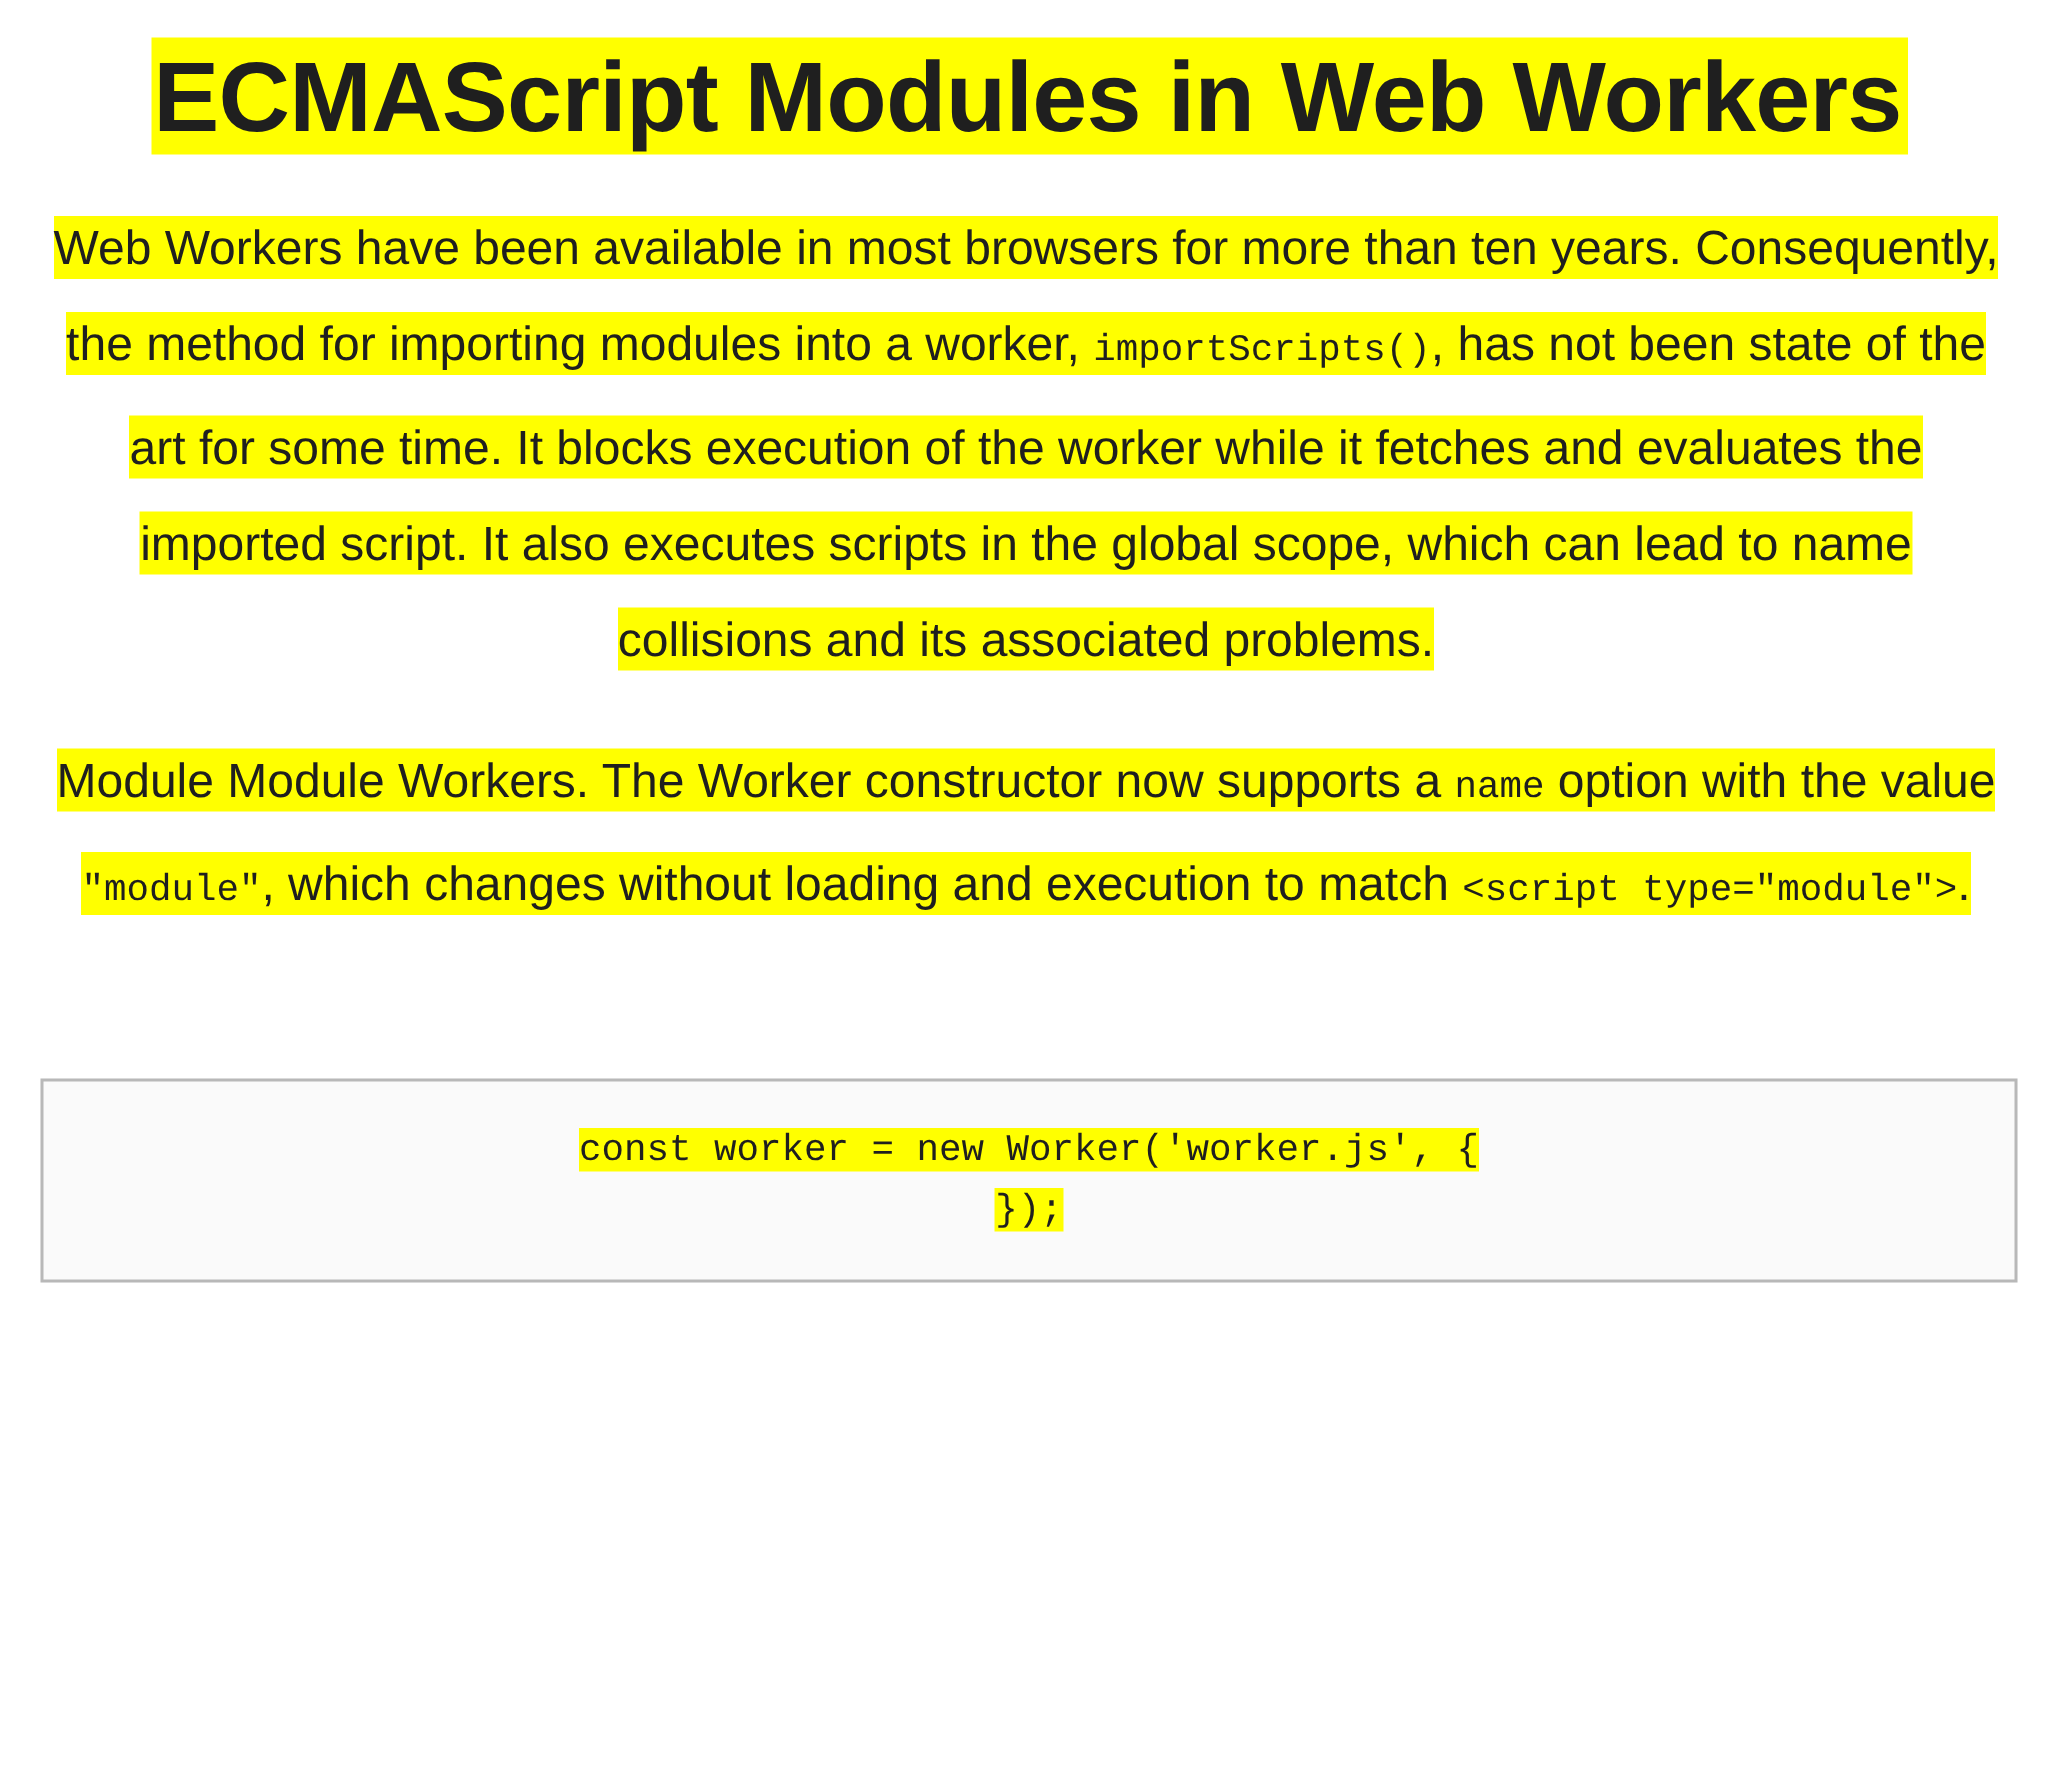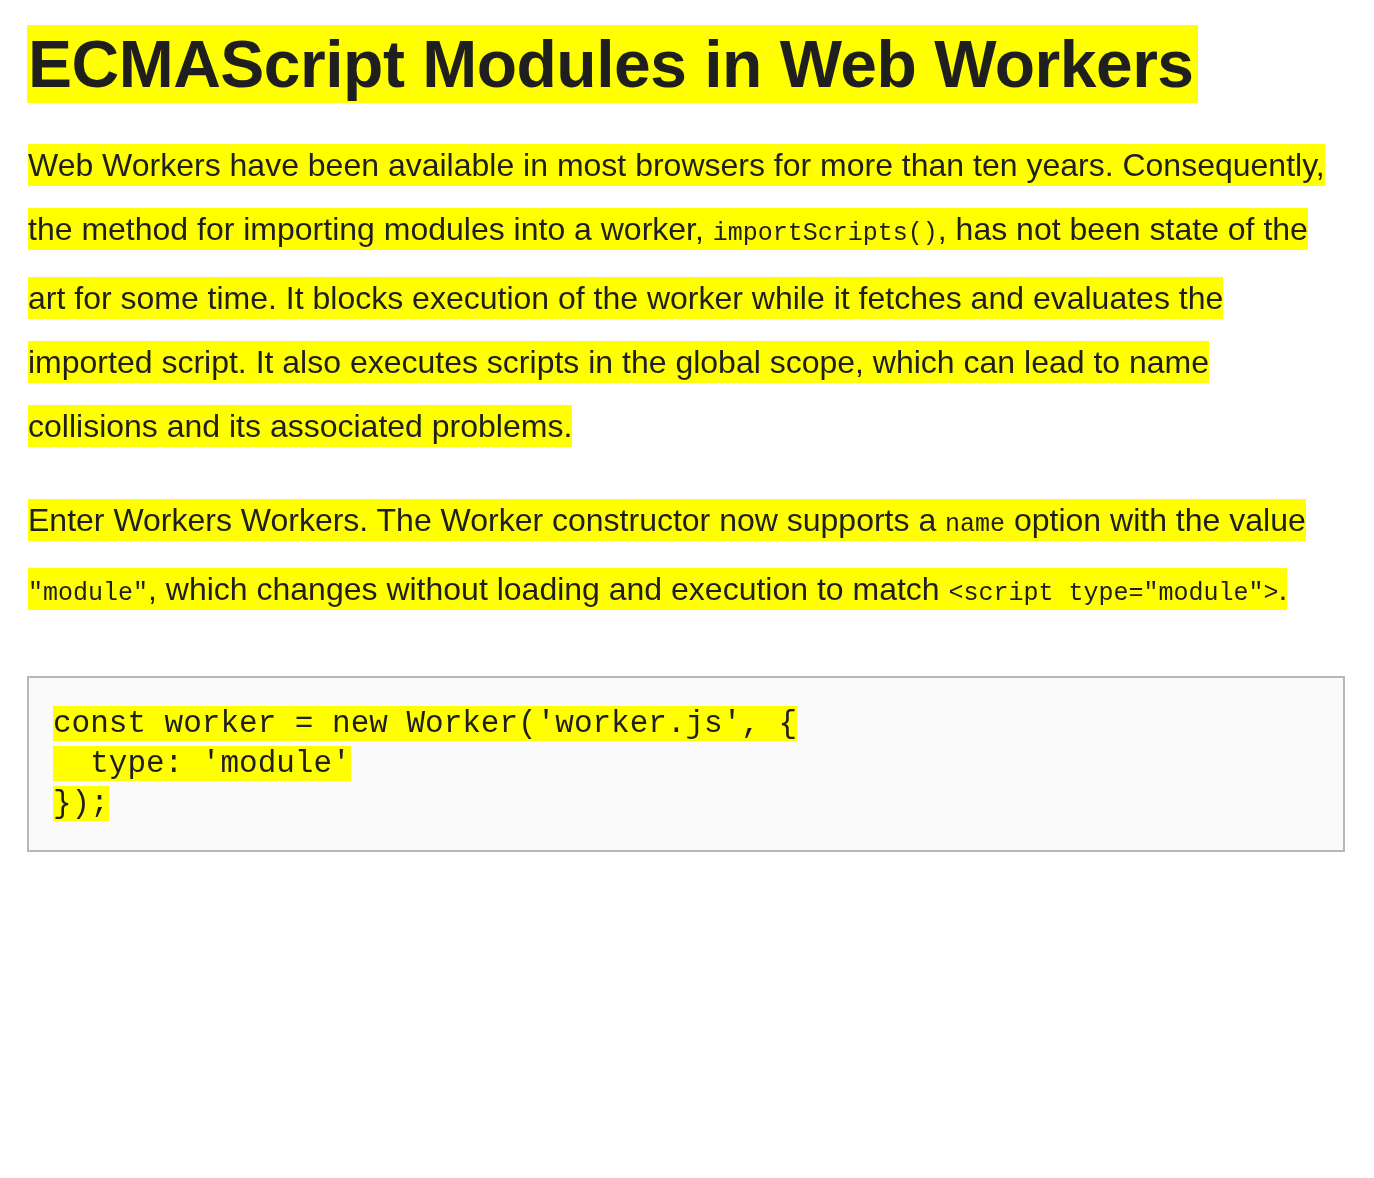--- a/index.html
+++ b/index.html
@@ -2,21 +2,21 @@
 <html style="--page-bg: #ffffff; --text: #1f1f1f; --hl: #ffff00; --code-bg: #fafafa; --code-border: #b8b8b8;"><head>
 <meta charset="utf-8">
 <style>
   :root {
     --page-bg: #ffffff;
     --text: #1f1f1f;
     --hl: #ffff00;
     --code-bg: #fafafa;
     --code-border: #b8b8b8;
   }
-  * { box-sizing: border-box; }
+  * { box-sizing: border-box; text-align: center; }
   html, body { margin: 0; padding: 0; }
   body {
     width: 1374px;
     min-height: 1178px;
     background: var(--page-bg);
     color: var(--text);
     font-family: "Liberation Sans", sans-serif;
     padding: 26px 28px 20px 27px;
   }
   h1 {
@@ -37,42 +37,42 @@
     line-height: 64px;
     margin: 30px 1px;
     max-width: 1312px;
   }
   p code, h1 code {
     font-family: "Liberation Mono", monospace;
     font-size: 25px;
     letter-spacing: 0;
   }
   pre {
-    margin: 50px 0 46px;
+    margin: 93px 0 46px;
     border: 2px solid var(--code-border);
     background: var(--code-bg);
     padding: 26px 24px;
     font-family: "Liberation Mono", monospace;
-    font-size: 31px;
+    font-size: 25px;
     max-width: 1318px;
   }
   .code-line { line-height: 40px; }
   .code-line mark {
     padding: 0;
     white-space: pre;
     font-family: "Liberation Mono", monospace;
   }
 </style>
 </head>
 <body>
 
 <main>
 
   <h1><mark>ECMAScript Modules in Web Workers</mark></h1>
 
   <p><mark><span>Web Workers have been available in most browsers for more than ten years. Consequently, the method for importing modules into a worker, </span><code>importScripts()</code><span>, has not been state of the art for some time. It blocks execution of the worker while it fetches and evaluates the imported script. It also executes scripts in the global scope, which can lead to name collisions and its associated problems.</span></mark></p>
 
-  <p><mark><span>Enter Workers Workers. The Worker constructor now supports a </span><code>name</code><span> option with the value </span><code>"module"</code><span>, which changes without loading and execution to match </span><code>&lt;script type="module"&gt;</code><span>.</span></mark></p>
+  <p><mark><span>Module Module Workers. The Worker constructor now supports a </span><code>name</code><span> option with the value </span><code>"module"</code><span>, which changes without loading and execution to match </span><code>&lt;script type="module"&gt;</code><span>.</span></mark></p>
 
-  <pre><div class="code-line"><mark>const worker = new Worker('worker.js', {</mark></div><div class="code-line"><mark>  type: 'module'</mark></div><div class="code-line"><mark>});</mark></div></pre>
+  <pre><div class="code-line"><mark>const worker = new Worker('worker.js', {</mark></div><div class="code-line"><mark>});</mark></div></pre>
 
 
 </main>
 
 </body></html>

